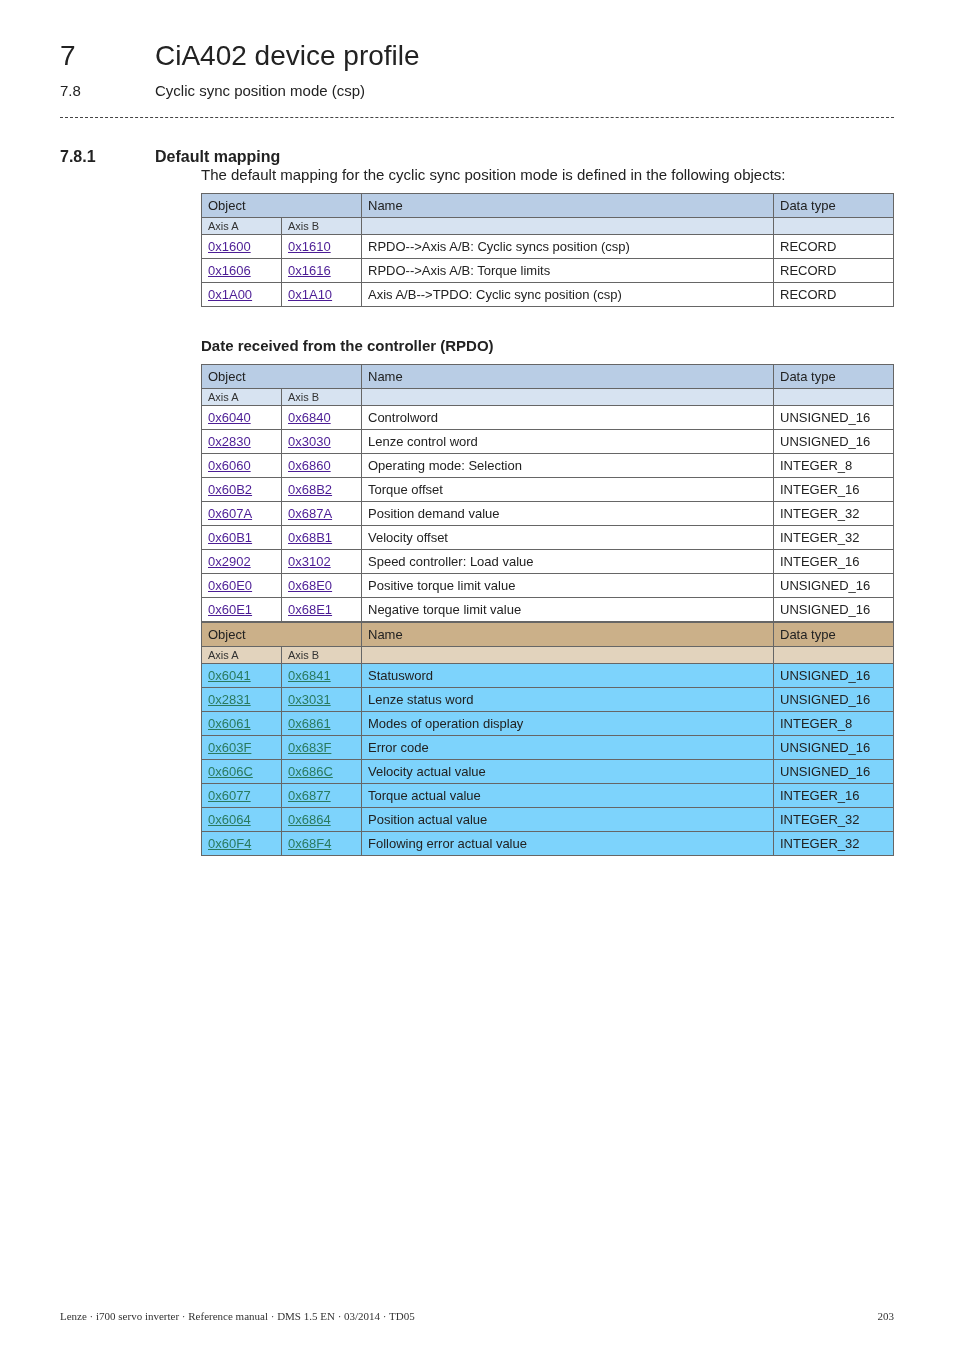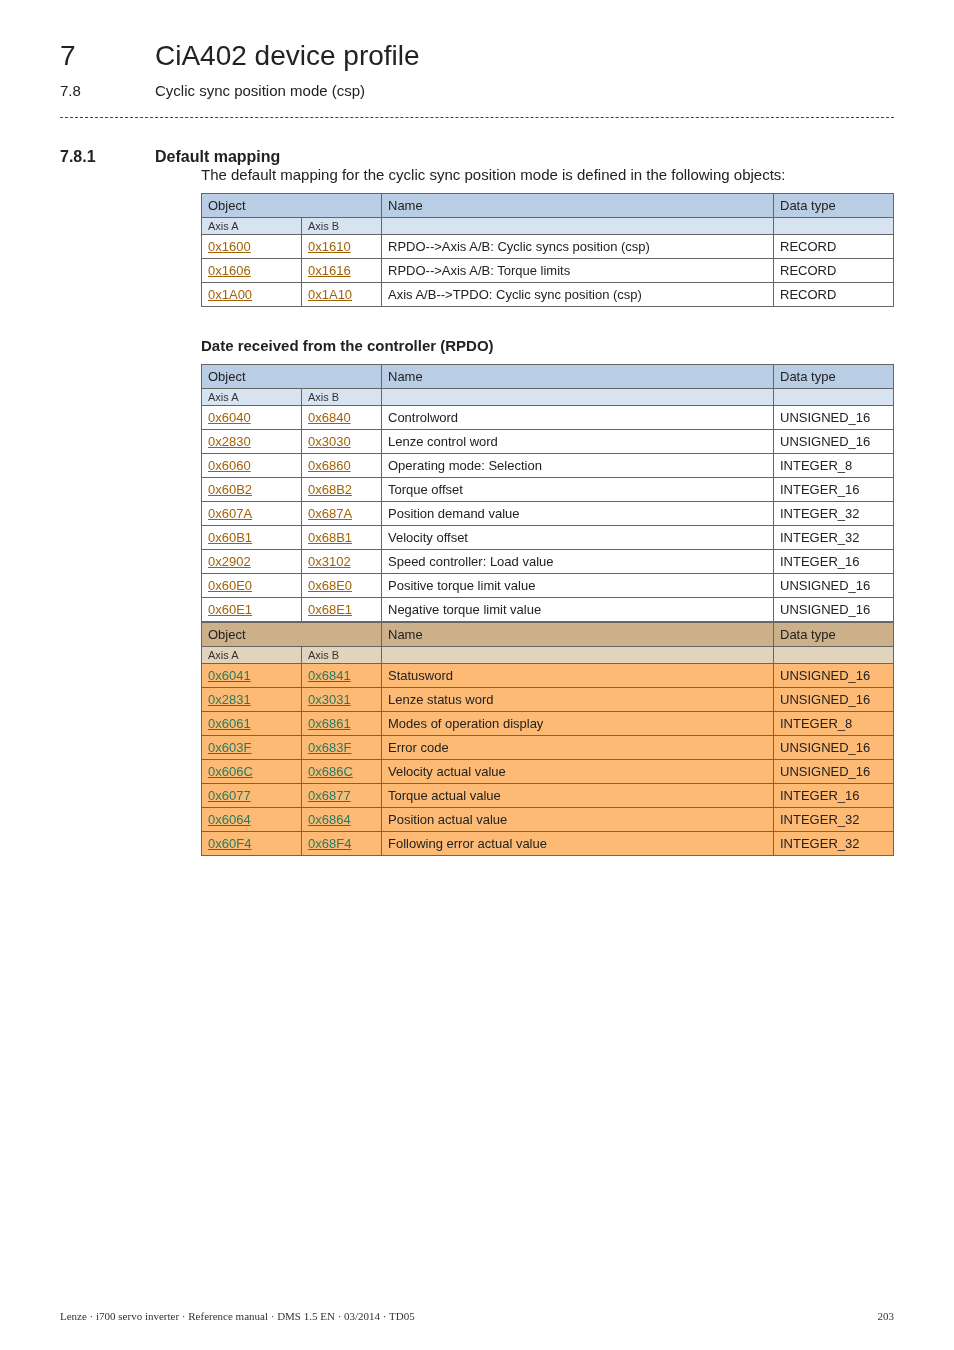--- a/index.html
+++ b/index.html
@@ -87,31 +87,31 @@
     background: #b9cde5;
     font-weight: 400;
   }
   .sub-hdr-row td {
     background: #d7e3f1;
     font-size: 11px;
     color: #333;
     padding-top: 2px;
     padding-bottom: 2px;
   }
-  .col-obj { width: 100px; }
+  .col-obj { width: 80px; }
   .col-axisb { width: 80px; margin-left: 26px; }
   .col-type { width: 120px; }
   .link {
-    color: #a16207;
+    color: #4c1d95;
     text-decoration: underline;
   }
   
   .tpdo-table .hdr-row th { background: #cbb089; }
   .tpdo-table .sub-hdr-row td { background: #e2d3bd; }
-  .tpdo-table td.data { background: #fdba74; }
+  .tpdo-table td.data { background: #7dd3fc; }
   .tpdo-table .link { color: #2a7a5f; }
   .footer {
     position: absolute;
     bottom: 28px;
     left: 60px;
     right: 60px;
     font-size: 11px;
     color: #333;
     display: flex;
     justify-content: space-between;

